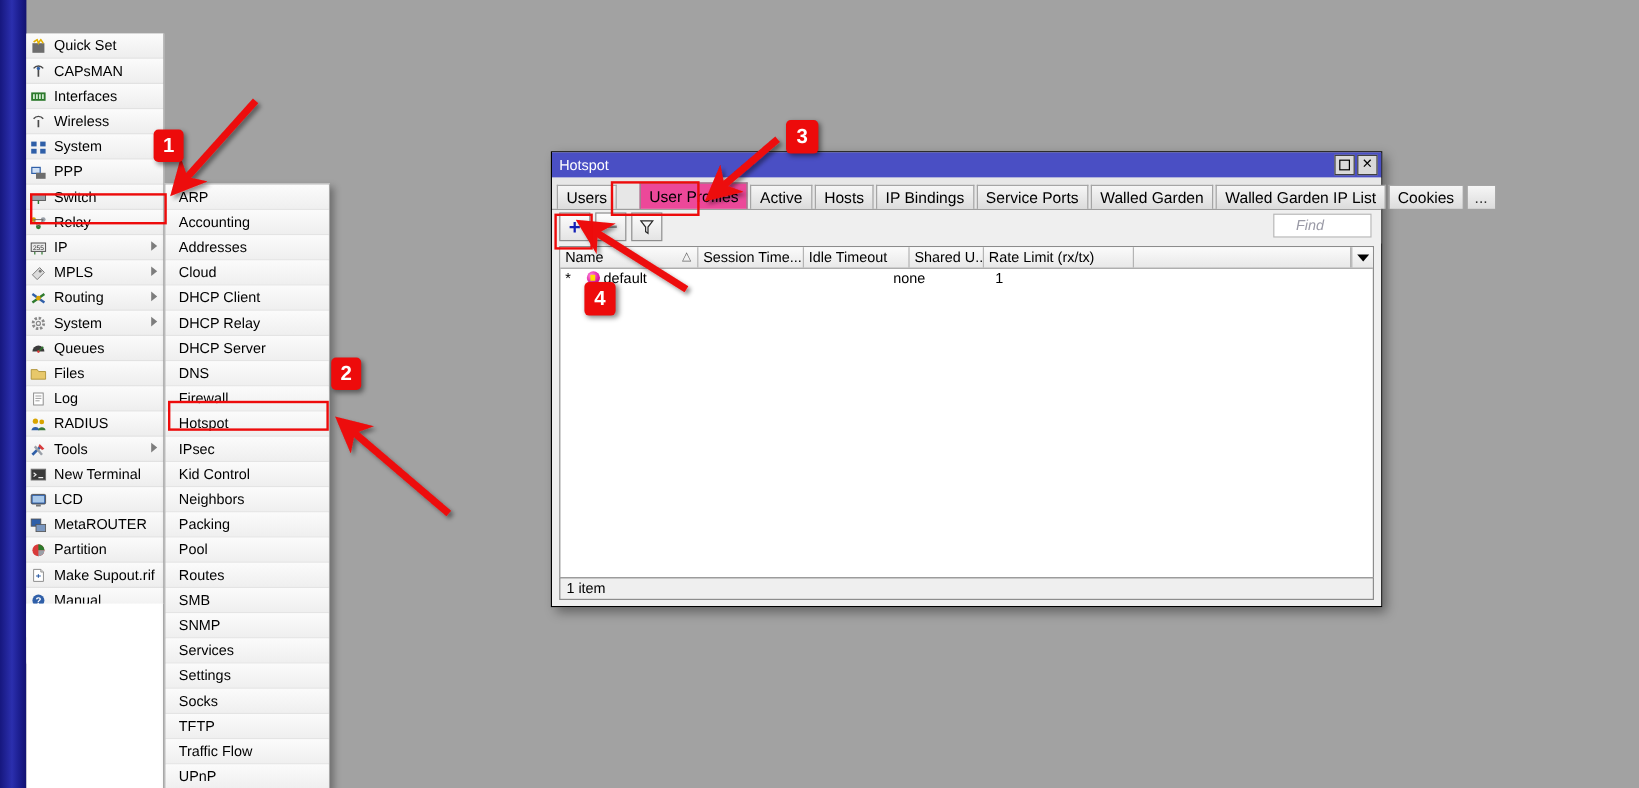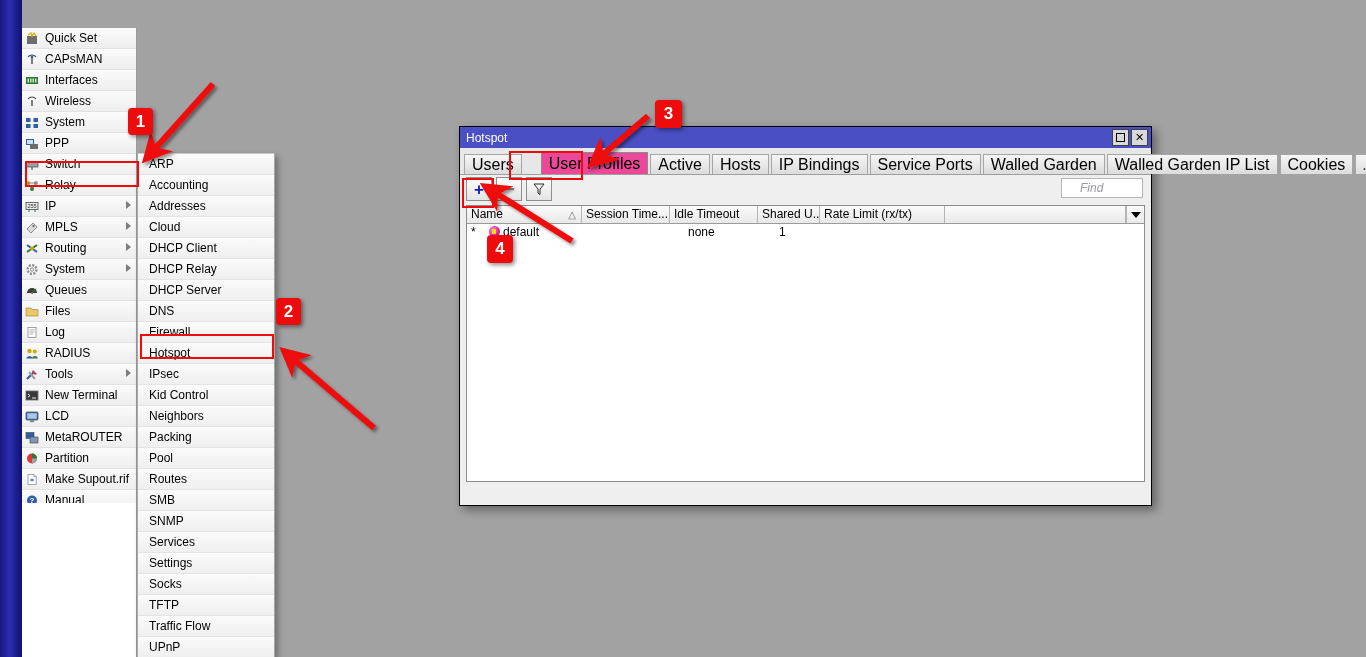--- a/index.html
+++ b/index.html
@@ -76,21 +76,21 @@
   .sqico{width:7px;height:7px;border:1.5px solid #000;display:block;}
 
   #tabstrip{
     height:24px;background:#e7e7e7;border-bottom:1px solid #9e9e9e;
     display:flex;align-items:flex-end;padding-left:4px;padding-top:2px;
     position:relative;
   }
   .tab{
     height:19px;line-height:19px;padding:0 7px;margin-right:2px;
     background:linear-gradient(to bottom,#f6f6f6,#dcdcdc);
-    border:1px solid #a5a5a5;border-bottom:none;font-size:16px;
+    border:1px solid #a5a5a5;border-bottom:none;font-size:13px;
     white-space:nowrap;
     text-align:center;
   }
   .tab.sel{
     background:#ec4899;height:21px;line-height:21px;border-color:#8c8c8c;margin-left:17px;
   }
   .tab.ellip{padding:0 6px;color:#333;}
 
   #toolbar{
     height:28px;background:#efefef;display:flex;align-items:center;
@@ -124,21 +124,21 @@
     border-right:1px solid #b4b4b4;padding-left:4px;line-height:17px;
     position:relative;overflow:hidden;white-space:nowrap;
   }
   .ch .sortmark{position:absolute;right:5px;top:0;color:#6a6a6a;font-size:10px;}
   #ch-drop{
     width:17px;border-left:1px solid #b4b4b4;display:flex;align-items:center;justify-content:center;
   }
   .dtri{width:0;height:0;border-left:5px solid transparent;border-right:5px solid transparent;border-top:6px solid #000;}
   .trow{height:16px;display:flex;font-size:12px;}
   .tc{padding:0 4px;line-height:16px;overflow:hidden;white-space:nowrap;}
-  .tc.num{text-align:left;}
+  .tc.num{text-align:right;}
   .profile-ico{
     width:11px;height:11px;border-radius:50%;
     background:radial-gradient(circle at 35% 35%,#ff8adf 0%,#e2199f 60%,#a50f72 100%);
     display:inline-block;position:relative;margin-right:3px;vertical-align:-1px;
   }
   .profile-ico::after{
     content:"";position:absolute;left:3px;top:3px;width:4px;height:5px;background:#ffe000;
   }
   #statusbar{
     position:absolute;left:6px;bottom:5px;right:6px;height:17px;
@@ -451,20 +451,21 @@
           <div class="tc" style="width: 10px;">*</div>
           <div class="tc" style="width: 100px;"><span class="profile-ico"></span><span>default</span></div>
           <div class="tc" style="width: 83px;"></div>
           <div class="tc num" style="width: 83px;">none</div>
           <div class="tc num" style="width: 57px;">1</div>
           <div class="tc" style="width: 120px;"></div>
         </div>
       </div>
   </div>
 
+  <div id="statusbar">1 item</div>
 </div>
 
 <div id="annotations">
   <svg width="1366" height="657" style="position:absolute;left:0;top:0;">
     <defs>
       <marker id="ah" markerWidth="5" markerHeight="5" refX="2.2" refY="2.5" orient="auto">
         <path d="M0,0 L5,2.5 L0,5 L1.4,2.5 Z" fill="#ed0b0b"></path>
       </marker>
       <filter id="dsh" x="-35%" y="-35%" width="180%" height="180%">
         <feDropShadow dx="2.5" dy="2.5" stdDeviation="1.6" flood-color="#000" flood-opacity="0.42"></feDropShadow>

